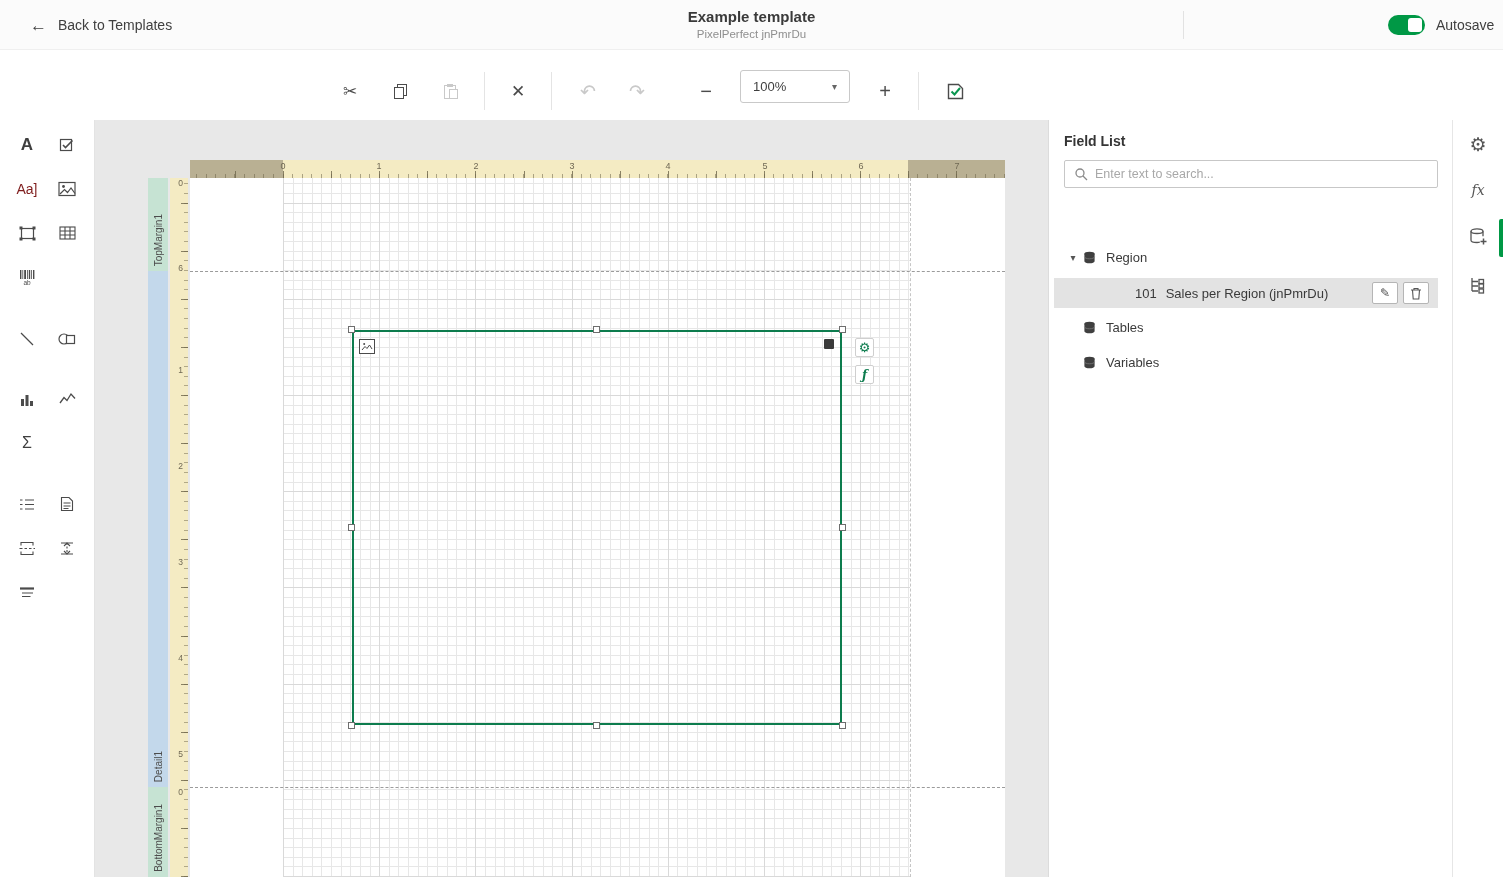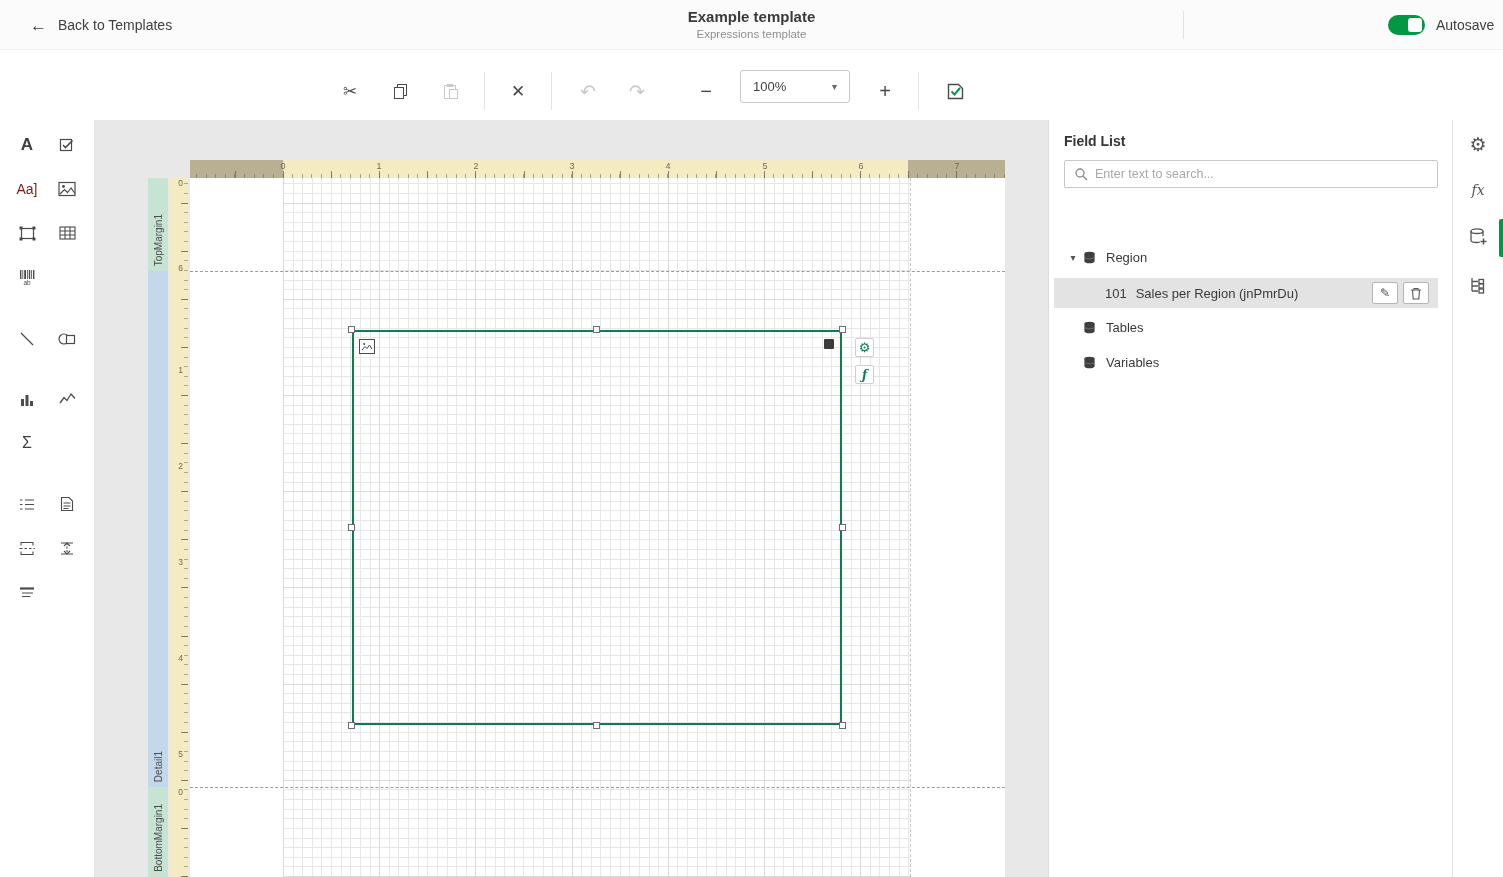--- a/index.html
+++ b/index.html
@@ -83,21 +83,21 @@
   .field-panel { position:absolute; left:1048px; top:120px; width:404px; height:757px; background:#fff; border-left:1px solid #dcdcdc; z-index:4; }
   .fl-title { position:absolute; left:15px; top:13px; font-size:14px; font-weight:bold; color:#353535; }
   .searchbox { position:absolute; left:15px; top:40px; width:374px; height:28px; border:1px solid #c7c7c7; border-radius:2px; background:#fff; display:flex; align-items:center; padding:0 9px; gap:7px; }
   .searchbox input { border:none; outline:none; flex:1; font-size:12.5px; color:#555; font-family:inherit; background:transparent; }
   .searchbox input::placeholder { color:#a8a8a8; }
   .tree-row { position:absolute; left:0; width:404px; height:30px; display:flex; align-items:center; cursor:pointer; font-size:13px; color:#3a3a3a; padding-left:34px; }
   .tree-row.has-tri { padding-left:14px; }
   .tri { width:20px; font-size:10px; color:#555; text-align:center; }
   .db-ic { width:14px; height:14px; margin-right:9px; display:flex; align-items:center; }
   .child-row { position:absolute; left:5px; top:158px; width:384px; height:30px; background:#e3e3e3; display:flex; align-items:center; font-size:13px; color:#3a3a3a; cursor:pointer; }
-  .child-id { margin-left:51px; }
+  .child-id { margin-left:81px; }
   .child-label { margin-left:9px; }
   .row-btn { width:26px; height:22px; border:1px solid #b5b5b5; background:#fff; border-radius:2px; display:flex; align-items:center; justify-content:center; cursor:pointer; font-size:12px; color:#4a4a4a; }
   .row-btn.edit { margin-left:auto; }
   .row-btn.del { margin:0 9px 0 5px; }
 
   
   .right-strip { position:absolute; left:1452px; top:120px; width:51px; height:757px; background:#fff; border-left:1px solid #e6e6e6; z-index:4; }
   .strip-btn { position:absolute; left:50%; transform:translateX(-50%); width:36px; height:36px; display:flex; align-items:center; justify-content:center; cursor:pointer; color:#555; }
   .strip-gear { top:6px; font-size:19px; }
   .strip-fx { top:52px; font-size:14px; font-style:italic; font-family:"DejaVu Serif", serif; }
@@ -108,21 +108,21 @@
 </head>
 <body>
 
 <header class="topbar">
   <div class="back">
     <span class="back-arrow">←</span>
     <span>Back to Templates</span>
   </div>
   <div class="title-block">
     <div class="title">Example template</div>
-    <div class="subtitle">Expressions template</div>
+    <div class="subtitle">PixelPerfect jnPmrDu</div>
   </div>
   <div class="hdr-divider"></div>
   <div class="toggle">
     <div class="knob"></div>
   </div>
   <div class="autosave">Autosave</div>
 </header>
 
 <div class="toolbar">
   <div class="tb" style="left:333px">

